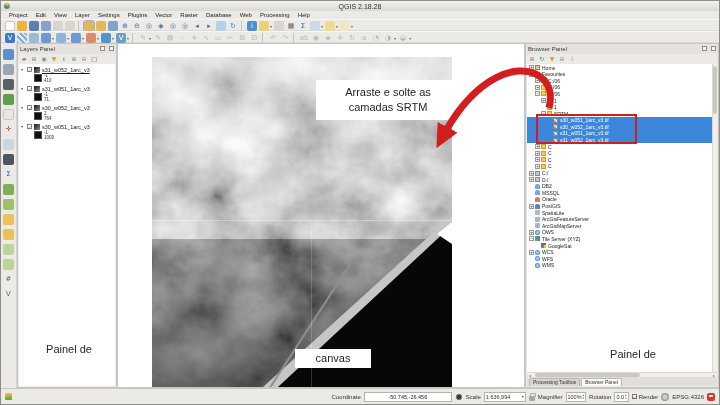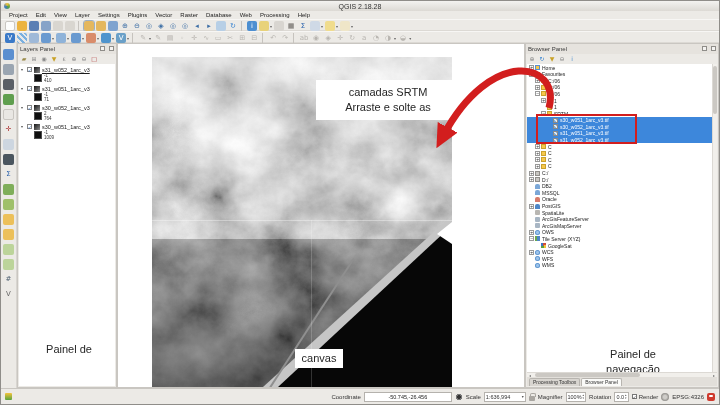--- a/index.html
+++ b/index.html
@@ -55,21 +55,21 @@
 .coast{position:absolute;inset:0;background:#c6c6c6;clip-path:polygon(100% 48%,100% 53%,44% 100%,37% 100%)}
 .ocean{position:absolute;inset:0;background:#070707;clip-path:polygon(100% 51%,100% 100%,42% 100%)}
 .lagoon{position:absolute;left:67%;top:61%;width:2px;height:52%;background:#8f8f8f;transform:rotate(33deg);transform-origin:top left}
 .seam-h{position:absolute;left:0;right:0;top:49.4%;height:1px;background:rgba(255,255,255,.35)}
 .seam-v{position:absolute;left:53%;top:49.4%;bottom:0;width:1px;background:rgba(255,255,255,.18)}
 .nodata{position:absolute;right:0;top:50%;width:15px;height:22px;background:#fff;clip-path:polygon(100% 0,100% 100%,0 55%)}
 
 
 .annot{position:absolute;text-align:center;color:#262626;font-size:11px;line-height:1.35;z-index:30}
 .annot-drag{left:198px;top:36px;width:144px;padding:5px 2px;background:#fff}
-.annot-canvas{left:177px;top:305px;width:48px;background:#fff;padding:2px 0}
+.annot-canvas{left:177px;top:305px;width:76px;background:#fff;padding:2px 0}
 .annot-layers{left:4px;top:278px;width:92px}
 .annot-browser{left:46px;top:283px;width:120px}
 
 
 #browser-panel{position:absolute;left:524px;top:42px;right:0;bottom:16px;background:#eceae6;border:1px solid #c9c6c1}
 .bp-body{position:absolute;left:1px;right:1px;top:20px;bottom:15px;background:#fff;overflow:hidden}
 .brow{display:flex;align-items:center;height:6.6px;font-size:5px;color:#222;white-space:nowrap;padding-top:.5px}
 .brow.sel{background:#3d87db;color:#fff}
 .exp-b{width:5px;height:5px;border:1px solid #999;background:#fff;font:4px/4px "DejaVu Sans",sans-serif;color:#333;text-align:center;margin-right:1px;flex:none}
 .exp-b.empty{border:none;background:transparent}
@@ -390,22 +390,22 @@
       <div class="ov ov-top"></div>
       <div class="ov ov-bot"></div>
       <div class="coast"></div>
       <div class="ocean"></div>
       <div class="lagoon"></div>
       <div class="seam-h"></div>
       <div class="seam-v"></div>
       <div class="nodata"></div>
     </div>
     <div class="annot annot-drag">
+      <div>Arraste e solte as</div>
       <div>camadas SRTM</div>
-      <div>Arraste e solte as</div>
     </div>
     <div class="annot annot-canvas">
       <div>canvas</div>
     </div>
   </div>
 
   <div id="browser-panel">
     <div class="panel-header">
       <span>Browser Panel</span>
       <span>
@@ -571,21 +571,20 @@
           <span class="bicon icon-globe"></span>
           <span class="blabel">WFS</span>
         </div>
         <div class="brow" style="padding-left: 2px;">
           <span class="exp-b empty"></span>
           <span class="bicon icon-globe"></span>
           <span class="blabel">WMS</span>
         </div>
         <div class="annot annot-browser">
         <div>Painel de</div>
-        <div>navegação</div>
       </div>
       <div class="vscroll">
           <div class="vthumb"></div>
         </div>
     </div>
     <div class="hscroll">
       <span class="harrow" style="left:0">◂</span>
       <div class="hthumb"></div>
       <span class="harrow" style="right:0">▸</span>
     </div>

